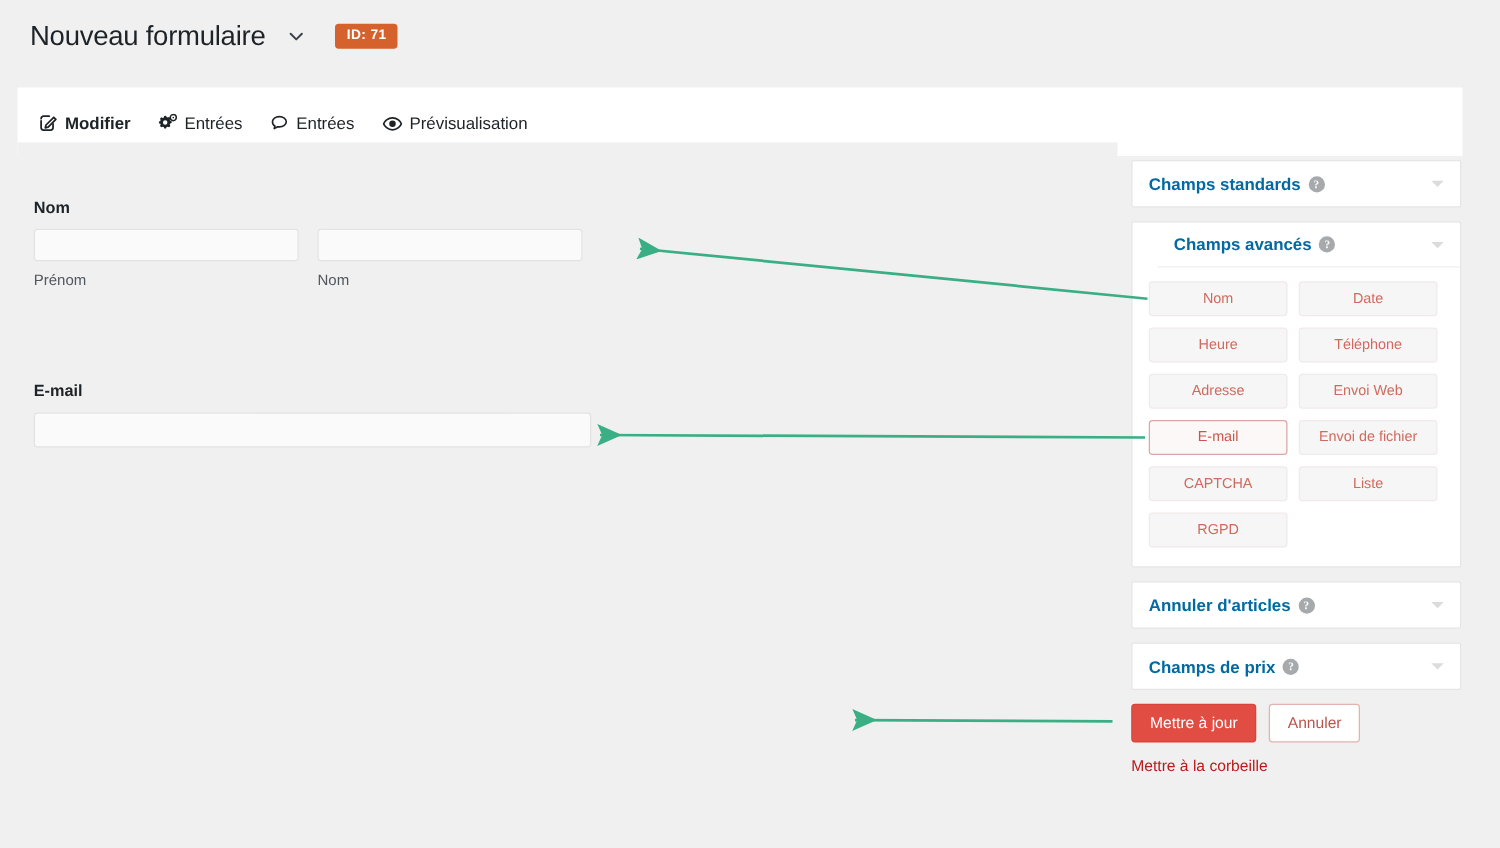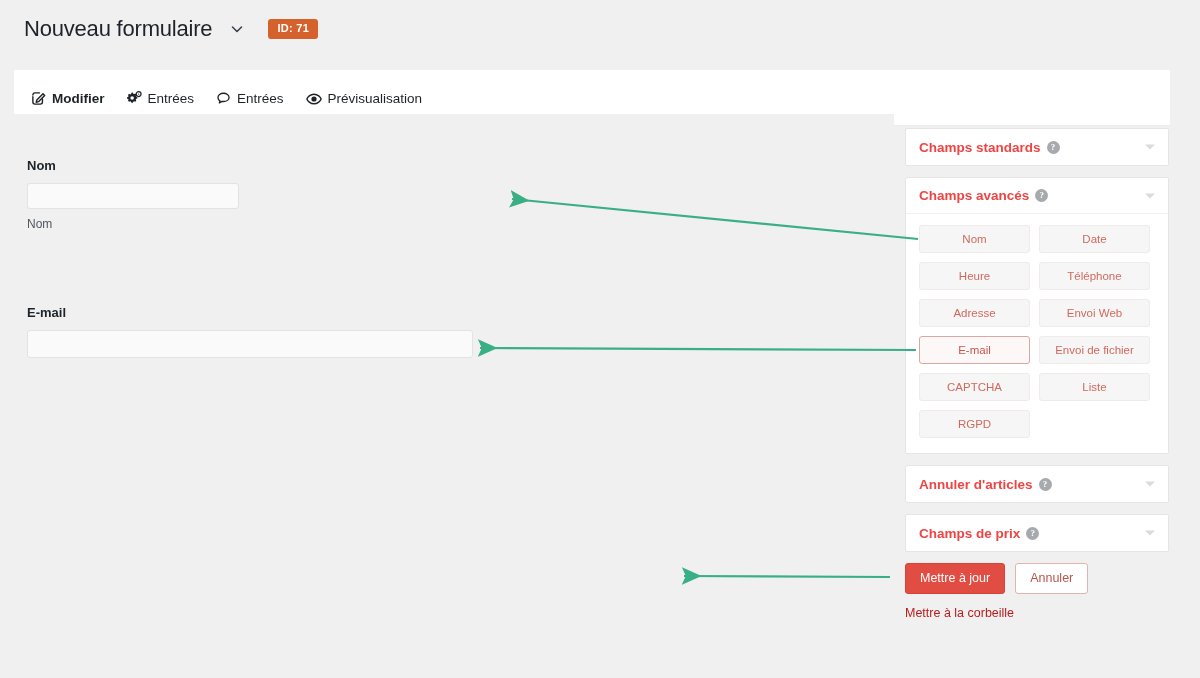--- a/index.html
+++ b/index.html
@@ -137,21 +137,21 @@
     height: 36px;
     display: flex;
     align-items: center;
     padding: 0 13px;
     cursor: pointer;
     position: relative;
   }
   .panel-title {
     font-size: 13.5px;
     font-weight: bold;
-    color: #ef4444;
+    color: #0369a1;
   }
   .help-icon {
     margin-left: 6px;
     width: 13px; height: 13px;
     border-radius: 50%;
     background: #a7aaad;
     color: #ffffff;
     font-size: 9px;
     font-weight: bold;
     display: inline-flex;
@@ -164,21 +164,21 @@
   .panel-toggle {
     position: absolute;
     right: 13px; top: 50%;
     transform: translateY(-50%);
     width: 0; height: 0;
     border-left: 5px solid transparent;
     border-right: 5px solid transparent;
     border-top: 5px solid #dcdcde;
     cursor: pointer;
   }
-  .panel.has-body .panel-header { border-bottom: 1px solid #f0f0f0; }
+  .panel.has-body .panel-header { border-bottom: 1px solid #f0f0f0; margin-left: 20px; }
   .panel-body {
     padding: 11px 13px 15px 13px;
     display: flex;
     flex-wrap: wrap;
     gap: 9px 9px;
   }
   .field-btn {
     width: 111px;
     height: 28px;
     border: 1px solid #f0eaea;
@@ -304,20 +304,24 @@
     <span class="tab-label">Prévisualisation</span>
   </div>
 
 </div>
 
 <div id="form-canvas">
 
   <div class="field-block" style="left:13px; top:44px; width:468px;">
     <span class="field-label">Nom</span>
     <div class="name-row">
+      <div class="name-col">
+        <input class="input-box" type="text" value="" style="">
+        <span class="sub-label">Prénom</span>
+      </div>
       <div class="name-col">
         <input class="input-box" type="text" value="" style="">
         <span class="sub-label">Nom</span>
       </div>
     </div>
   </div>
 
   <div class="field-block" style="left:13px; top:191px; width:446px;">
     <span class="field-label">E-mail</span>
     <input class="input-box" type="text" style="height: 28px;" value="">

